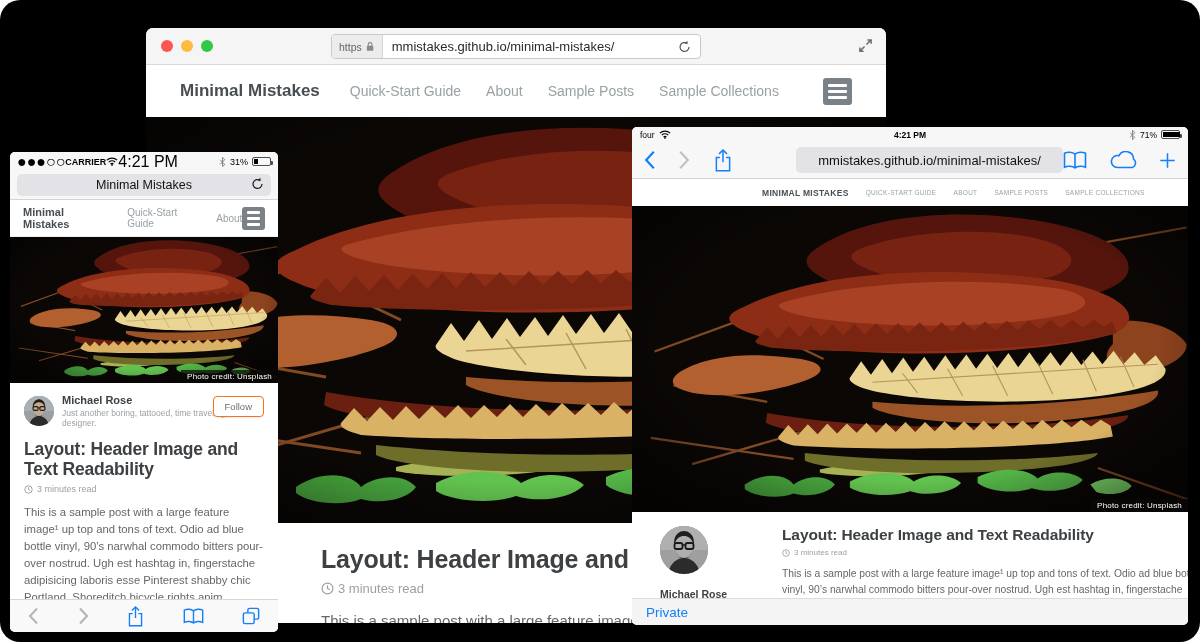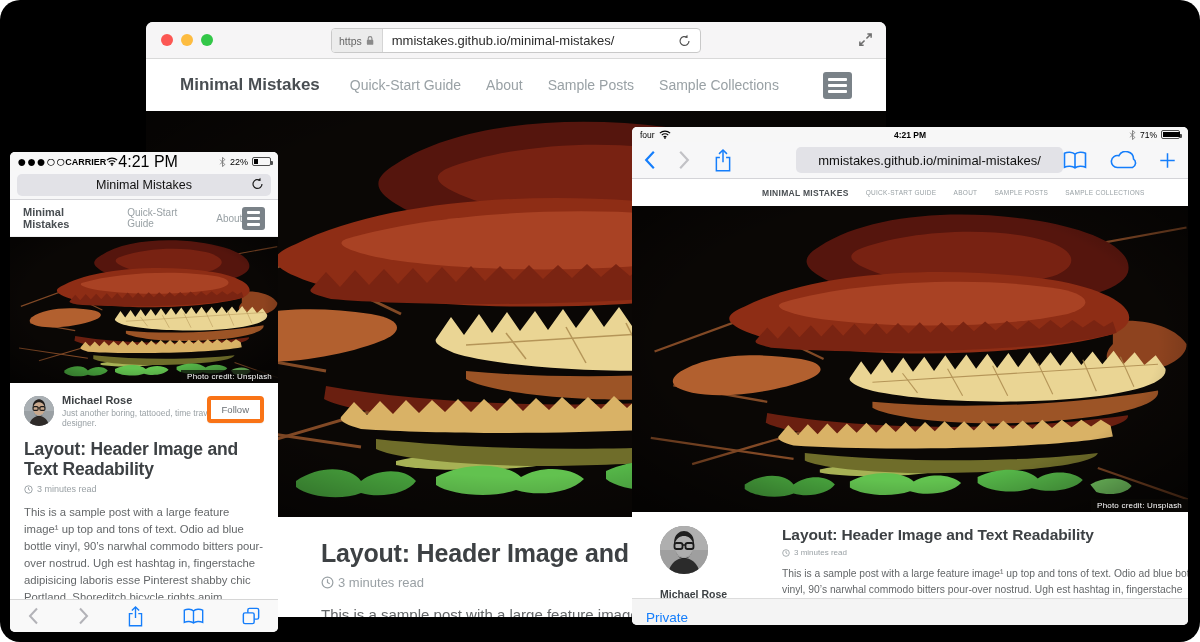--- a/index.html
+++ b/index.html
@@ -11,21 +11,21 @@
   .hero svg.art { position:absolute; inset:0; width:100%; height:100%; display:block; }
   .photo-credit { position:absolute; right:0; bottom:0; background:rgba(10,8,6,.72); color:#fff; font-size:8.5px; padding:2px 6px; letter-spacing:.2px; }
   .hamburger { background:#7a8288; border-radius:3px; display:flex; flex-direction:column; justify-content:center; gap:3px; padding:0 5px; cursor:pointer; }
   .hamburger i { display:block; height:3px; background:#fff; border-radius:1px; }
   .meta-row { display:flex; align-items:center; gap:4px; color:#9aa1a5; }
   .batt { position:relative; width:19px; height:9px; border:1px solid #4d4d4d; border-radius:2px; }
   .batt .fill { position:absolute; left:1px; top:1px; bottom:1px; background:#000; }
   .batt .nub { position:absolute; right:-3px; top:2.5px; width:2px; height:4px; background:#4d4d4d; border-radius:0 1px 1px 0; }
 
   
-  .desktop { position:absolute; left:146px; top:22px; width:740px; height:595px; background:#fff; border-radius:7px 7px 0 0; overflow:hidden; }
+  .desktop { position:absolute; left:146px; top:28px; width:740px; height:595px; background:#fff; border-radius:7px 7px 0 0; overflow:hidden; }
   .d-chrome { position:relative; height:37px; background:#f6f5f6; border-bottom:1px solid #d9d9d9; display:flex; align-items:center; }
   .lights { display:flex; gap:8px; margin-left:15px; }
   .light { width:12px; height:12px; border-radius:50%; }
   .d-urlfield { position:absolute; left:50%; top:6px; transform:translateX(-50%); width:370px; height:25px; background:#fff; border:1px solid #c9c9c9; border-radius:4px; display:flex; align-items:center; overflow:hidden; }
   .https-badge { display:flex; align-items:center; gap:3px; background:#ececec; border-right:1px solid #d5d5d5; height:100%; padding:0 7px; font-size:10.5px; color:#666; }
   .d-url { flex:1; font-size:13px; color:#2b2b2b; padding-left:9px; }
   .d-reload { display:flex; align-items:center; padding:0 9px; cursor:pointer; }
   .d-expand { position:absolute; right:13px; top:10px; cursor:pointer; }
   .d-nav { height:52px; display:flex; align-items:center; padding:0 34px; background:#fff; }
   .d-brand { font-size:17px; font-weight:bold; color:#494e52; margin-right:30px; cursor:pointer; }
@@ -47,21 +47,21 @@
   .i-brand { font-size:11px; font-weight:bold; color:#494e52; cursor:pointer; }
   .i-link { font-size:10px; color:#99a1a5; cursor:pointer; }
   .i-hero { height:146px; }
   .i-hero .photo-credit { font-size:8px; }
   .i-content { position:relative; padding:11px 14px 0 14px; }
   .i-author { position:relative; display:flex; gap:8px; align-items:center; }
   .avatar { border-radius:50%; overflow:hidden; flex:none; background:#9aa0a4; }
   .i-author .avatar { width:30px; height:30px; }
   .i-aname { font-size:11px; font-weight:bold; color:#3d4144; }
   .i-abio { font-size:8.5px; color:#9aa1a5; margin-top:2px; }
-  .follow-btn { position:absolute; right:0; top:2px; border:4px solid #f97316; border-radius:4px; background:#fff; padding:4px 11px; font-size:9.5px; color:#6b7075; cursor:pointer; box-shadow:0 1px 1px rgba(0,0,0,.06); }
+  .follow-btn { position:absolute; right:0; top:2px; border:1px solid #f97316; border-radius:4px; background:#fff; padding:4px 11px; font-size:9.5px; color:#6b7075; cursor:pointer; box-shadow:0 1px 1px rgba(0,0,0,.06); }
   .i-title { margin-top:11px; font-size:17.5px; font-weight:bold; color:#3d4144; line-height:1.15; letter-spacing:-.2px; }
   .i-meta { margin-top:5px; font-size:9px; }
   .i-para { margin-top:10px; font-size:11.3px; line-height:1.5; color:#646769; }
   .i-toolbar { position:absolute; left:0; right:0; bottom:0; height:33px; background:#f9f9f9; border-top:1px solid #d6d6d6; display:flex; align-items:center; padding:0 18px; justify-content:space-between; }
   .tb-btn { display:flex; align-items:center; cursor:pointer; }
 
   
   .ipad { position:absolute; left:632px; top:127px; width:556px; height:498px; background:#fff; border-radius:5px; overflow:hidden; }
   .p-status { position:relative; height:15px; background:#f7f7f7; display:flex; align-items:center; padding:0 8px; font-size:8.5px; color:#000; }
   .p-status .time { position:absolute; left:0; right:0; text-align:center; font-weight:bold; }
@@ -76,21 +76,21 @@
   .p-hero .photo-credit { font-size:8px; }
   .p-content { display:flex; padding:14px 18px 0 28px; }
   .p-left { width:100px; flex:none; }
   .p-left .avatar { width:48px; height:48px; filter:grayscale(100%); }
   .p-aname { margin-top:10px; font-size:10.5px; font-weight:bold; color:#3d4144; }
   .p-abio { margin-top:5px; font-size:8px; color:#9aa1a5; }
   .p-main { flex:1; padding-left:22px; }
   .p-title { font-size:15.5px; font-weight:bold; color:#3d4144; letter-spacing:-.1px; }
   .p-meta { margin-top:4px; font-size:8px; }
   .p-para { margin-top:9px; font-size:10.3px; line-height:1.55; color:#646769; width:420px; }
-  .p-private { position:absolute; left:0; right:0; bottom:0; height:27px; background:#f4f4f4; border-top:1px solid #dcdcdc; display:flex; align-items:flex-end; padding:0 14px; }
+  .p-private { position:absolute; left:0; right:0; bottom:0; height:27px; background:#f4f4f4; border-top:1px solid #dcdcdc; display:flex; align-items:center; padding:0 14px; }
   .p-private span { color:#157efb; font-size:13.5px; cursor:pointer; }
 
   .ic { display:block; }
 </style>
 </head>
 <body>
 
 <svg width="0" height="0" style="position:absolute">
   <defs>
     <radialGradient id="vg" cx="50%" cy="45%" r="72%">
@@ -225,21 +225,21 @@
             <path d="M3.2 5.7 A5.6 5.6 0 0 1 10.8 5.7"></path>
             <path d="M5.3 7.9 A2.5 2.5 0 0 1 8.7 7.9"></path>
         </g>
           <circle cx="7" cy="9" r="1" fill="#000"></circle>
       </svg>
       <span class="time">4:21 PM</span>
       <span class="i-right">
         <svg class="ic" width="7" height="10" viewBox="0 0 8 12">
           <path d="M4 0.5 L4 11.5 M4 0.5 L6.8 3 L1.2 8.7 M4 11.5 L6.8 9 L1.2 3.3" fill="none" stroke="#7d7d7d" stroke-width="1.1"></path>
         </svg>
-        <span>22%</span>
+        <span>31%</span>
         <span class="batt">
             <span class="fill" style="width:22%"></span>
             <span class="nub"></span>
           </span>
       </span>
     </div>
     <div class="i-urlrow">
       <div class="i-field">
         <span>Minimal Mistakes</span>
         <span class="rl">

